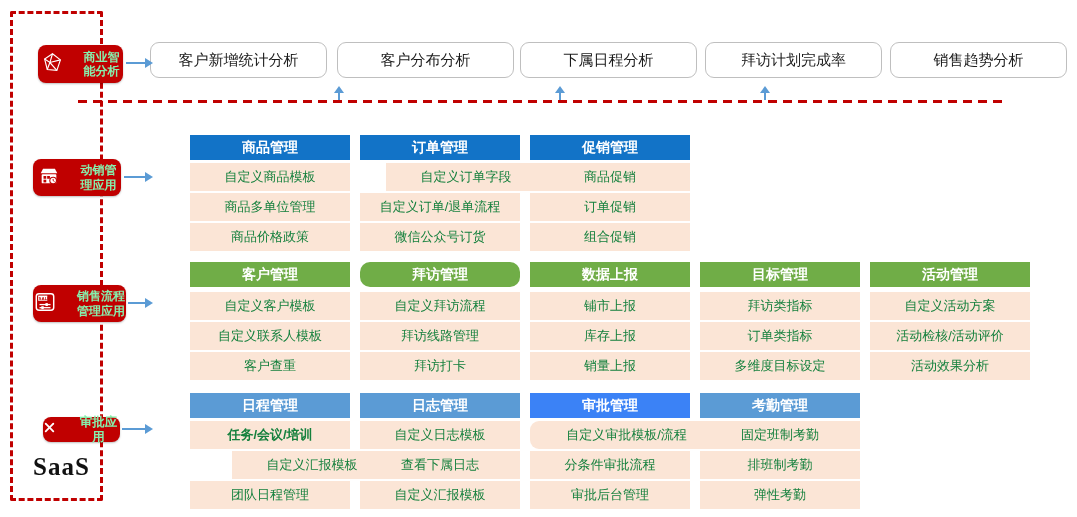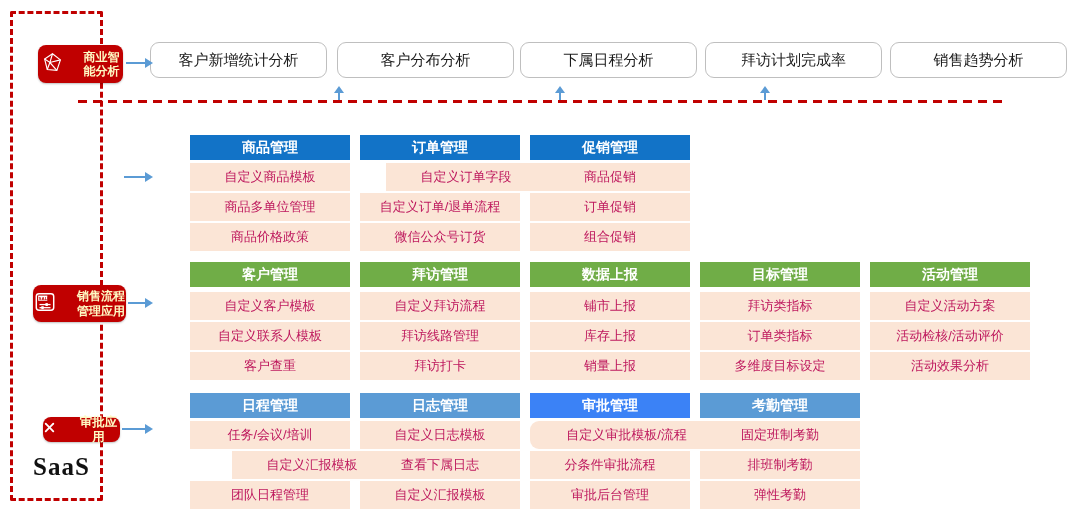--- a/index.html
+++ b/index.html
@@ -13,21 +13,21 @@
   .dash-line{position:absolute;left:78px;top:100px;width:928px;height:3px;
     background:repeating-linear-gradient(90deg,#C00000 0 9px,transparent 9px 15px);}
 
   
   .up-arrow{position:absolute;width:2px;height:8px;background:#5B9BD5;}
   .up-arrow::before{content:"";position:absolute;left:-4px;top:-6px;
     border-left:5px solid transparent;border-right:5px solid transparent;
     border-bottom:7px solid #5B9BD5;}
 
   
-  .badge{position:absolute;background:#C00000;border-radius:8px;color:#fef9c3;
+  .badge{position:absolute;background:#C00000;border-radius:8px;color:#86efac;
     font-weight:bold;font-size:12px;line-height:1.2;display:flex;align-items:center;
     justify-content:center;gap:21px;z-index:3;text-align:center;box-shadow:0 1px 2px rgba(0,0,0,.25);}
   .badge .txt{display:flex;flex-direction:column;}
   .b1{left:38px;top:45px;width:85px;height:38px;}
   .b2{left:33px;top:159px;width:88px;height:37px;}
   .b3{left:33px;top:285px;width:93px;height:37px;}
   .b4{left:43px;top:417px;width:77px;height:25px;font-size:12.5px;}
 
   
   .h-arrow{position:absolute;height:2px;background:#5B9BD5;z-index:2;}
@@ -36,21 +36,21 @@
 
   
   .topbox{position:absolute;top:42px;height:34px;background:#fff;border:1px solid #BFBFBF;
     border-radius:9px;display:flex;align-items:center;justify-content:center;
     font-size:15px;color:#1a1a1a;}
 
   
   .hdr{position:absolute;height:25px;line-height:25px;color:#fff;font-weight:bold;
     font-size:14px;text-align:center;}
   .cell{position:absolute;height:28px;line-height:28px;background:#FBE5D6;
-    font-size:13px;color:#be185d;text-align:center;white-space:nowrap;}
+    font-size:13px;color:#15803d;text-align:center;white-space:nowrap;}
 
   .saas{position:absolute;left:33px;top:453px;font-family:"Liberation Serif",serif;
     font-weight:bold;font-size:25px;color:#111;letter-spacing:1px;}
 </style>
 </head>
 <body>
 
 <div class="canvas">
 
   <div class="dashed-box"></div>
@@ -77,20 +77,38 @@
   <div class="h-arrow" style="left:126px;top:62px;width:20px;"></div>
 
   <div id="bi-boxes">
       <div class="topbox" style="left: 150px; width: 175px;">客户新增统计分析</div>
       <div class="topbox" style="left: 337px; width: 175px;">客户分布分析</div>
       <div class="topbox" style="left: 520px; width: 175px;">下属日程分析</div>
       <div class="topbox" style="left: 705px; width: 175px;">拜访计划完成率</div>
       <div class="topbox" style="left: 890px; width: 175px;">销售趋势分析</div>
     </div>
 
+  <div class="badge b2">
+    <span>
+      <svg width="22" height="22" viewBox="0 0 24 24">
+        <path d="M3,9 L5.5,4 H18.5 L21,9 Z" fill="#fff"></path>
+        <rect x="4" y="10" width="16" height="10" rx="1" fill="#fff"></rect>
+        <rect x="6" y="12" width="3" height="3" fill="#C00000"></rect>
+        <rect x="10" y="12" width="3" height="3" fill="#C00000"></rect>
+        <rect x="6" y="16" width="3" height="3" fill="#C00000"></rect>
+        <circle cx="16.5" cy="17" r="4.2" fill="#C00000"></circle>
+        <circle cx="16.5" cy="17" r="3" fill="#fff"></circle>
+        <path d="M16.5,15.2 V17 L18,18" stroke="#C00000" stroke-width="1" fill="none"></path>
+      </svg>
+    </span>
+    <span class="txt">
+      <span>动销管</span>
+      <span>理应用</span>
+    </span>
+  </div>
   <div class="h-arrow" style="left:124px;top:176px;width:22px;"></div>
 
   <div class="badge b3">
     <span>
       <svg width="22" height="22" viewBox="0 0 24 24" fill="none">
         <rect x="2.5" y="3" width="19" height="18" rx="3" stroke="#fff" stroke-width="1.6"></rect>
         <rect x="4.5" y="5" width="10" height="5.6" fill="#fff"></rect>
         <text x="5" y="9.7" font-size="4.8" fill="#C00000" font-weight="bold" font-family="Liberation Sans,sans-serif">SALE</text>
         <path d="M6,14.8 H18" stroke="#fff" stroke-width="1.4"></path>
         <rect x="12.5" y="13.2" width="2.6" height="3.2" fill="#fff"></rect>
@@ -130,38 +148,38 @@
       <div class="cell" style="left: 360px; top: 193px; width: 160px;">自定义订单/退单流程</div>
       <div class="cell" style="left: 360px; top: 223px; width: 160px;">微信公众号订货</div>
       <div class="hdr" style="left: 530px; top: 135px; width: 160px; background: rgb(18, 115, 199);">促销管理</div>
       <div class="cell" style="left: 530px; top: 163px; width: 160px;">商品促销</div>
       <div class="cell" style="left: 530px; top: 193px; width: 160px;">订单促销</div>
       <div class="cell" style="left: 530px; top: 223px; width: 160px;">组合促销</div>
       <div class="hdr" style="left: 190px; top: 262px; width: 160px; background: rgb(112, 173, 71);">客户管理</div>
       <div class="cell" style="left: 190px; top: 292px; width: 160px;">自定义客户模板</div>
       <div class="cell" style="left: 190px; top: 322px; width: 160px;">自定义联系人模板</div>
       <div class="cell" style="left: 190px; top: 352px; width: 160px;">客户查重</div>
-      <div class="hdr" style="left: 360px; top: 262px; width: 160px; background: rgb(112, 173, 71);">拜访管理</div>
+      <div class="hdr" style="left: 360px; top: 262px; width: 160px; background: rgb(112, 173, 71); border-radius: 10px;">拜访管理</div>
       <div class="cell" style="left: 360px; top: 292px; width: 160px;">自定义拜访流程</div>
       <div class="cell" style="left: 360px; top: 322px; width: 160px;">拜访线路管理</div>
       <div class="cell" style="left: 360px; top: 352px; width: 160px;">拜访打卡</div>
       <div class="hdr" style="left: 530px; top: 262px; width: 160px; background: rgb(112, 173, 71);">数据上报</div>
       <div class="cell" style="left: 530px; top: 292px; width: 160px;">铺市上报</div>
       <div class="cell" style="left: 530px; top: 322px; width: 160px;">库存上报</div>
       <div class="cell" style="left: 530px; top: 352px; width: 160px;">销量上报</div>
       <div class="hdr" style="left: 700px; top: 262px; width: 160px; background: rgb(112, 173, 71);">目标管理</div>
       <div class="cell" style="left: 700px; top: 292px; width: 160px;">拜访类指标</div>
       <div class="cell" style="left: 700px; top: 322px; width: 160px;">订单类指标</div>
       <div class="cell" style="left: 700px; top: 352px; width: 160px;">多维度目标设定</div>
       <div class="hdr" style="left: 870px; top: 262px; width: 160px; background: rgb(112, 173, 71);">活动管理</div>
       <div class="cell" style="left: 870px; top: 292px; width: 160px;">自定义活动方案</div>
       <div class="cell" style="left: 870px; top: 322px; width: 160px;">活动检核/活动评价</div>
       <div class="cell" style="left: 870px; top: 352px; width: 160px;">活动效果分析</div>
       <div class="hdr" style="left: 190px; top: 393px; width: 160px; background: rgb(91, 155, 213);">日程管理</div>
-      <div class="cell" style="left: 190px; top: 421px; width: 160px;">任务/会议/培训</div>
+      <div class="cell" style="left: 190px; top: 421px; width: 160px; font-weight: bold;">任务/会议/培训</div>
       <div class="cell" style="left: 190px; top: 451px; width: 160px; margin-left: 42px;">自定义汇报模板</div>
       <div class="cell" style="left: 190px; top: 481px; width: 160px;">团队日程管理</div>
       <div class="hdr" style="left: 360px; top: 393px; width: 160px; background: rgb(91, 155, 213);">日志管理</div>
       <div class="cell" style="left: 360px; top: 421px; width: 160px;">自定义日志模板</div>
       <div class="cell" style="left: 360px; top: 451px; width: 160px;">查看下属日志</div>
       <div class="cell" style="left: 360px; top: 481px; width: 160px;">自定义汇报模板</div>
       <div class="hdr" style="left: 530px; top: 393px; width: 160px; background: #3b82f6;">审批管理</div>
       <div class="cell" style="left: 530px; top: 421px; width: 193px; border-radius: 9px;">自定义审批模板/流程</div>
       <div class="cell" style="left: 530px; top: 451px; width: 160px;">分条件审批流程</div>
       <div class="cell" style="left: 530px; top: 481px; width: 160px;">审批后台管理</div>

